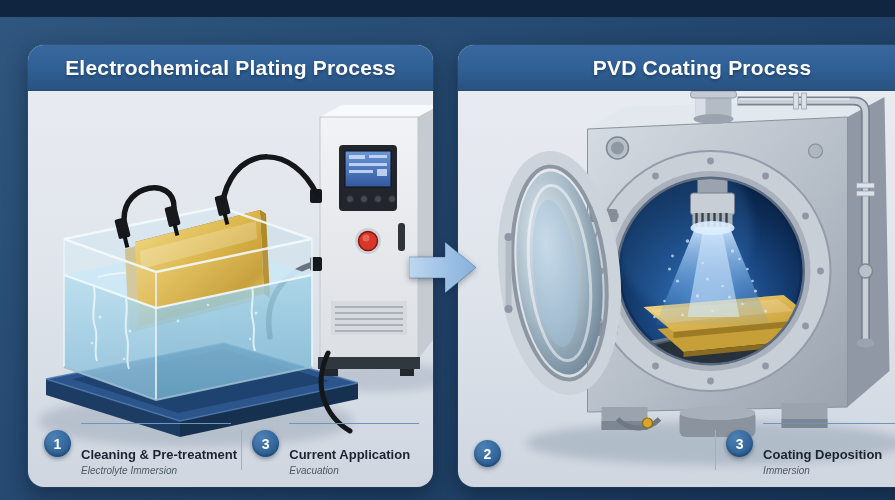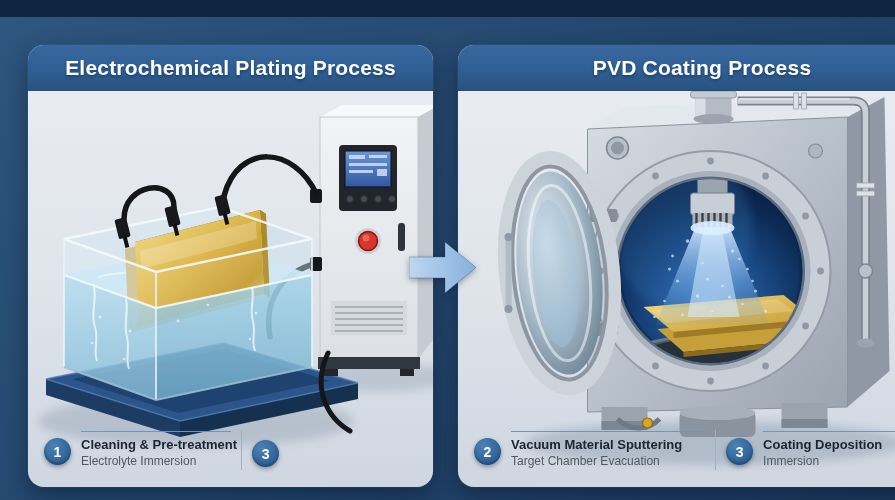--- a/index.html
+++ b/index.html
@@ -34,23 +34,23 @@
     display:flex;align-items:center;padding:0 14px 8px 16px;
   }
   .step{display:flex;align-items:flex-start;gap:10px;min-width:0;}
   .step-badge{
     flex:0 0 auto;width:27px;height:27px;border-radius:50%;margin-top:7px;
     background:radial-gradient(circle at 35% 28%,#4d82b6,var(--step-circle,#2d6094) 72%);
     color:#fff;font-size:14px;font-weight:bold;
     display:flex;align-items:center;justify-content:center;
     box-shadow:0 2px 4px rgba(15,35,60,.4), inset 0 -2px 3px rgba(10,30,55,.35);
   }
-  .step-text{flex:1 1 auto;min-width:0;border-top:1.5px solid var(--step-line,#6e95bd);padding-top:5px;}
+  .step-text{flex:1 1 auto;min-width:0;border-top:1.5px solid var(--step-line,#6e95bd);padding-top:23px;}
   .step-title{font-size:13px;font-weight:bold;color:var(--step-title,#1b2430);line-height:1.25;white-space:nowrap;}
-  .step-sub{font-size:12px;color:var(--step-subtitle,#4d5862);margin-top:1px;line-height:1.2;}
+  .step-sub{font-size:10px;color:var(--step-subtitle,#4d5862);margin-top:1px;line-height:1.2;font-style:italic;}
   .step-divider{flex:0 0 auto;width:1.5px;height:40px;background:var(--step-divider,#9db2c8);margin:0 10px;align-self:center;}
   .w52{flex:1.12 1 0;} .w48{flex:1 1 0;}
   .process-arrow{position:absolute;left:409px;top:221px;width:70px;height:60px;z-index:9;filter:drop-shadow(0 2px 3px rgba(8,20,40,.35));}
 </style>
 </head>
 <body>
 
 <div class="canvas">
 
   <section class="panel panel-left">
@@ -216,20 +216,24 @@
         <div class="step w52">
           <div class="step-badge">1</div>
           <div class="step-text">
             <div class="step-title">Cleaning &amp; Pre-treatment</div>
             <div class="step-sub">Electrolyte Immersion</div>
           </div>
         </div>
         <div class="step-divider"></div>
         <div class="step w48">
           <div class="step-badge">3</div>
+          <div class="step-text">
+            <div class="step-title">Current Application</div>
+            <div class="step-sub">Evacuation</div>
+          </div>
         </div>
       </div>
     </div>
   </section>
 
   <section class="panel panel-right">
     <header class="panel-header">
       <span class="panel-title">PVD Coating Process</span>
     </header>
     <div class="panel-body">
@@ -411,24 +415,20 @@
         </g>
         <g>
           <path d="M120,328 C134,342 152,338 162,328" stroke="#6f7883" stroke-width="5" fill="none"></path>
           <circle cx="150" cy="332" r="5" fill="#d8a62a" stroke="#8a6a18" stroke-width="1.2"></circle>
         </g>
       </svg>
 
       <div class="footer">
         <div class="step w52">
           <div class="step-badge">2</div>
-          <div class="step-text">
-            <div class="step-title">Vacuum Material Sputtering</div>
-            <div class="step-sub">Target Chamber Evacuation</div>
-          </div>
         </div>
         <div class="step-divider"></div>
         <div class="step w48">
           <div class="step-badge">3</div>
           <div class="step-text">
             <div class="step-title">Coating Deposition</div>
             <div class="step-sub">Immersion</div>
           </div>
         </div>
       </div>

